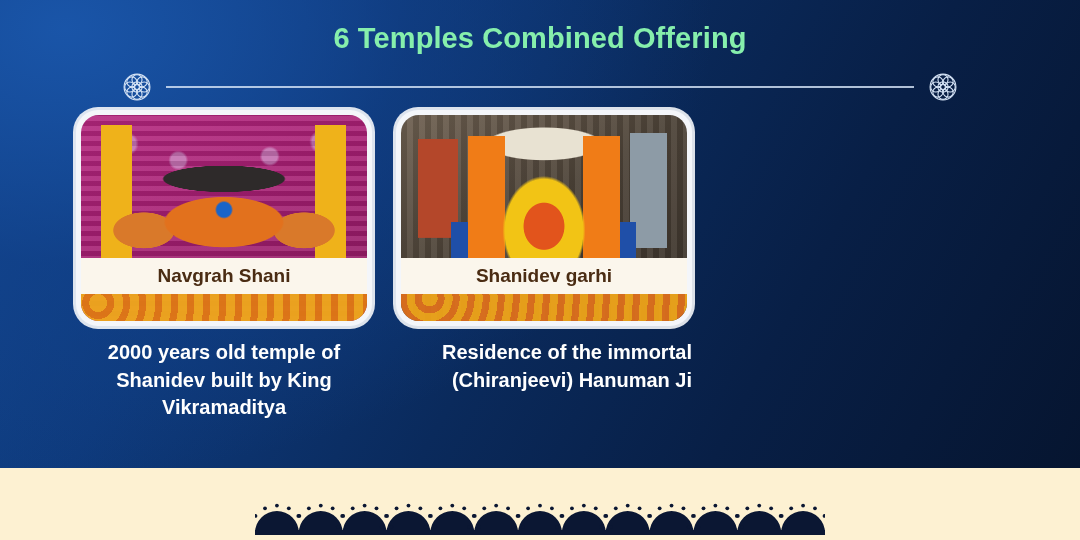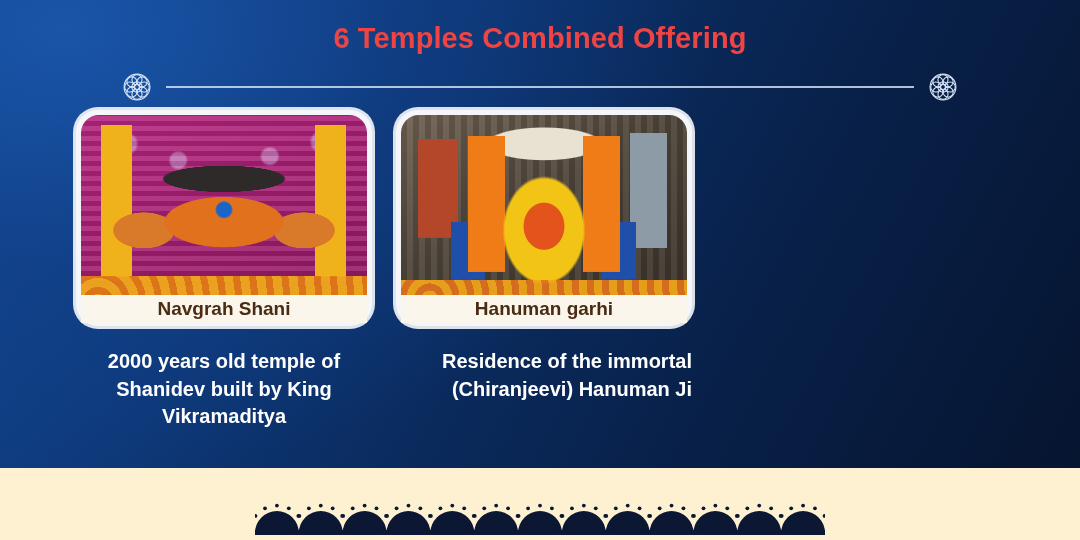--- a/index.html
+++ b/index.html
@@ -36,21 +36,21 @@
     height: 72px;
     background: #fdf1d2;
   }
 
   
   .title {
     position: absolute;
     left: 0; top: 22px;
     width: 1080px;
     text-align: center;
-    color: #ef4444;
+    color: #86efac;
     font-size: 29px;
     font-weight: bold;
     letter-spacing: 0.1px;
   }
 
   
   .divider {
     position: absolute;
     left: 118px; top: 68px;
     width: 844px;
@@ -183,36 +183,35 @@
     left: 0; right: 0; bottom: 0;
     height: 14%;
     background: linear-gradient(#cfcfcd, #a9a9a6);
   }
 
   
   .card-label {
     position: absolute;
     left: 5px; right: 5px;
     top: 148px;
-    height: 28px;
+    height: 36px;
     background: #fbf6ec;
     display: flex;
     align-items: center;
     justify-content: center;
     color: #4a2c13;
     font-size: 19px;
     font-weight: bold;
     z-index: 3;
-    margin-top: 37px;
   }
 
   
   .captions {
     position: absolute;
-    left: 0; top: 348px;
+    left: 0; top: 339px;
     width: 1080px;
     height: 100px;
   }
   .caption {
     position: absolute;
     top: 0;
     text-align: center;
     color: #ffffff;
     font-size: 20px;
     font-weight: bold;
@@ -283,21 +282,21 @@
         <div class="photo-navgrah"></div>
       </div>
       <div class="card-label">Navgrah Shani</div>
     </div>
 
     <div class="card c2">
       <div class="card-frame"></div>
       <div class="card-photo">
         <div class="photo-hanuman"></div>
       </div>
-      <div class="card-label">Hanuman garhi</div>
+      <div class="card-label">Shanidev garhi</div>
     </div>
 
   </div>
 
   <div class="captions">
     <div class="caption p1">2000 years old temple of Shanidev built by King Vikramaditya</div>
     <div class="caption p2">Residence of the immortal (Chiranjeevi) Hanuman Ji</div>
   </div>
 
   <svg class="scallops" viewBox="0 0 570 48" preserveAspectRatio="none">

